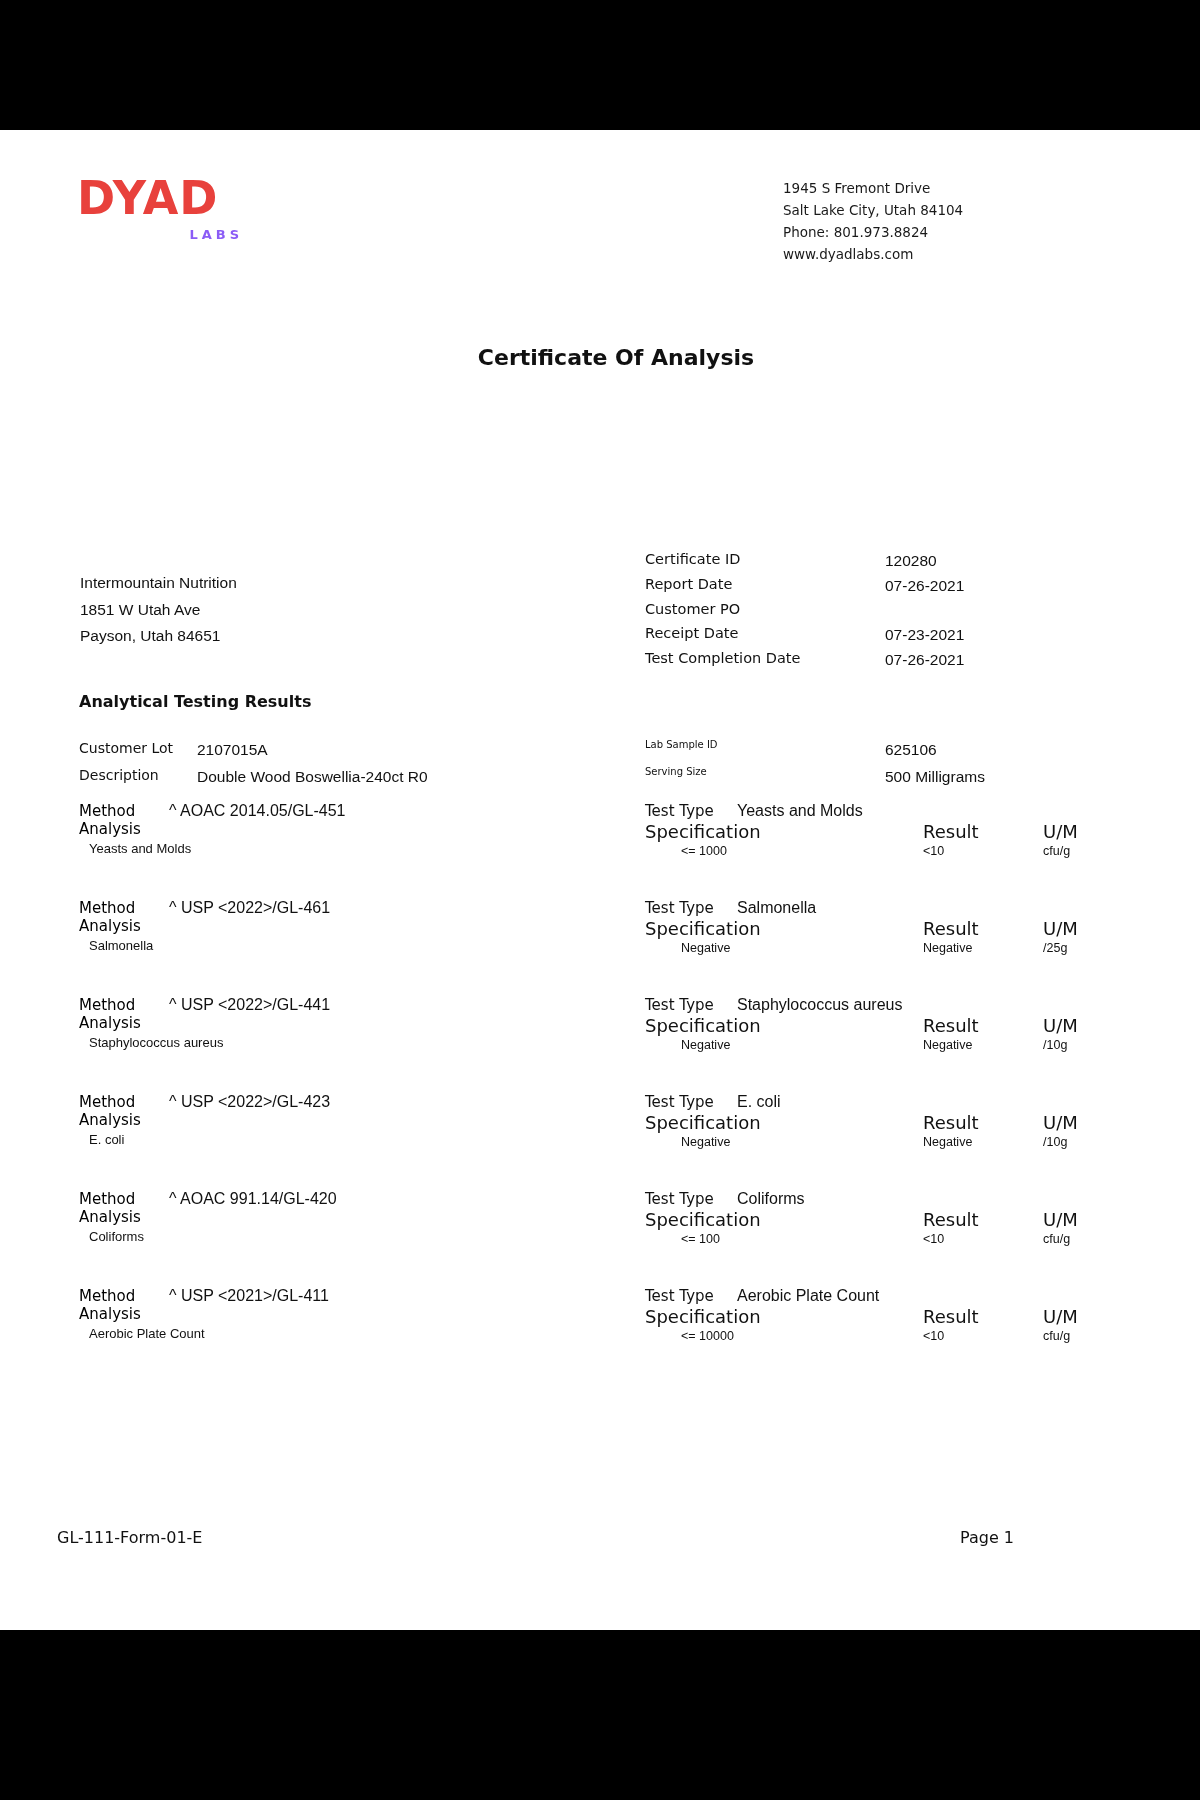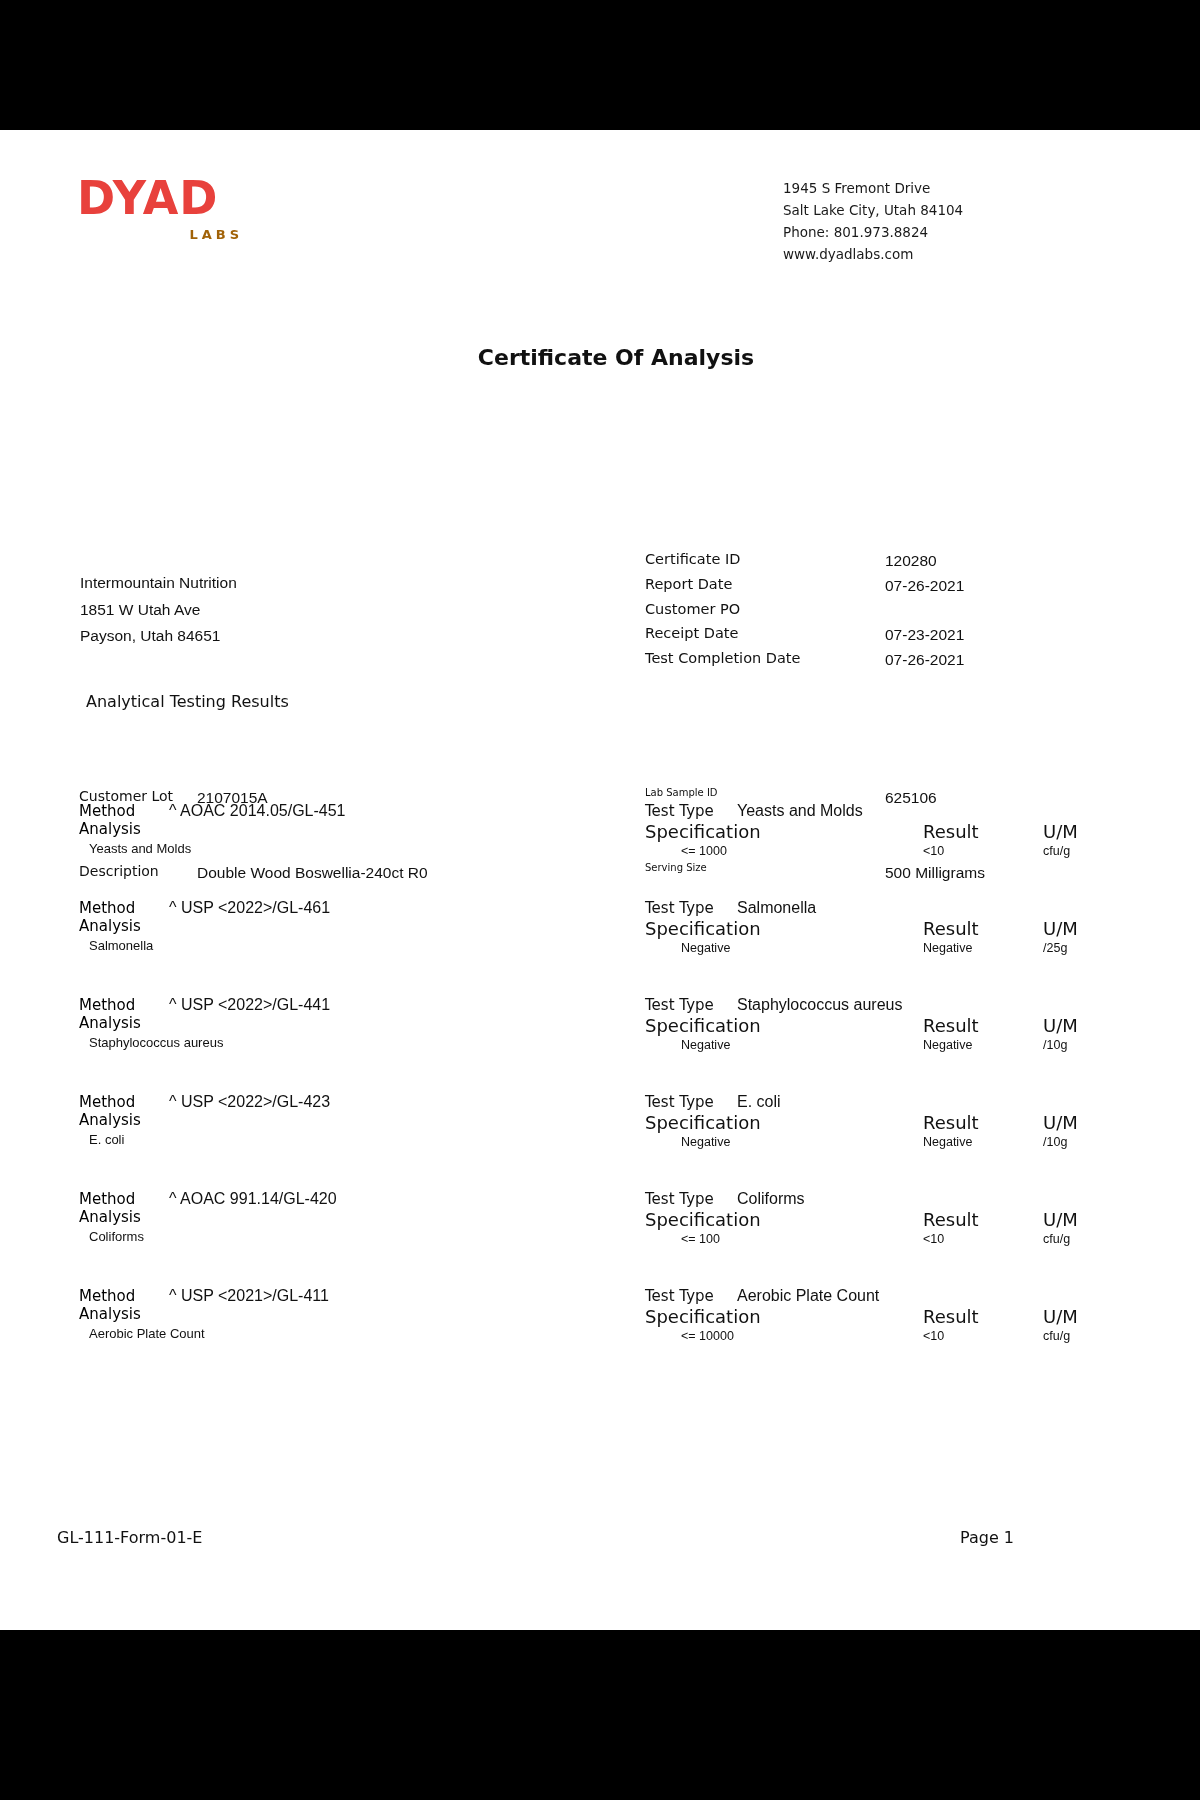--- a/index.html
+++ b/index.html
@@ -47,21 +47,21 @@
     font-size: 46px;
     font-weight: bold;
     color: #e8413c;
     letter-spacing: 1px;
     line-height: 1;
   }
   .logo-sub {
     font-family: "DejaVu Sans", sans-serif;
     font-size: 13px;
     font-weight: bold;
-    color: #a16207;
+    color: #8b5cf6;
     letter-spacing: 4px;
     text-align: right;
     margin-top: 6px;
     width: 166px;
   }
   .addr-block {
     position: absolute;
     left: 783px;
     top: 48px;
     font-family: "DejaVu Sans", sans-serif;
@@ -105,37 +105,37 @@
   }
   .meta-row {
     display: flex;
     line-height: 1.62;
   }
   .meta-label { width: 240px; }
   .meta-value { font-family: "Liberation Sans", sans-serif; font-size: 15.5px; }
 
   .section-title {
     position: absolute;
-    left: 86px;
+    left: 79px;
     top: 562px;
     font-family: "DejaVu Sans", sans-serif;
     font-size: 16px;
-    font-weight: normal;
+    font-weight: bold;
     color: #111;
   }
 
   
   .sample-left {
     position: absolute;
     left: 79px;
     top: 606px;
     font-size: 15px;
     color: #111;
   }
-  .sample-row { display: flex; line-height: 1.75; margin-top: 48px; }
+  .sample-row { display: flex; line-height: 1.75; }
   .sample-key {
     font-family: "DejaVu Sans", sans-serif;
     font-size: 14px;
     width: 118px;
   }
   .sample-val { font-size: 15.5px; }
 
   .sample-right {
     position: absolute;
     left: 645px;

